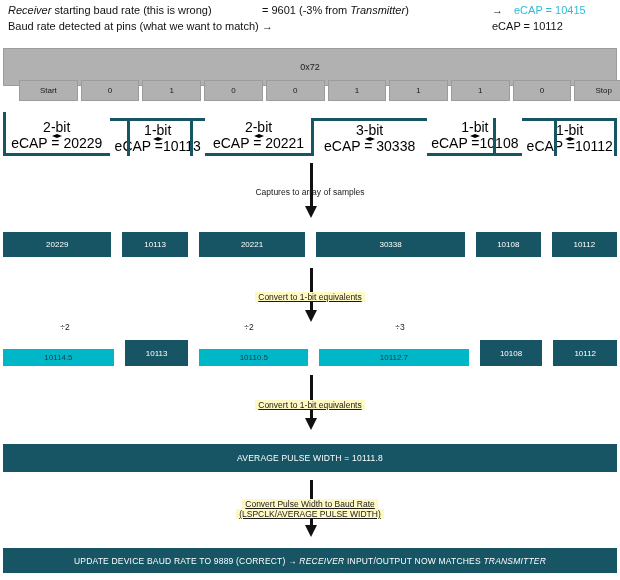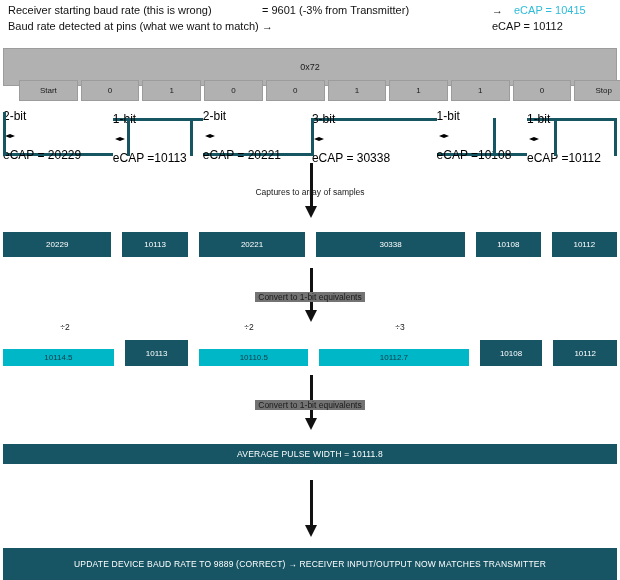--- a/index.html
+++ b/index.html
@@ -2,49 +2,49 @@
 <html><head>
 <meta charset="utf-8">
 <style>
   html,body{margin:0;padding:0;background:#fff;}
   .stage{position:relative;width:620px;height:580px;background:#fff;overflow:hidden;
          font-family:"Liberation Sans", sans-serif;color:#111;}
   
   .header{position:absolute;top:3px;left:8px;display:grid;
           grid-template-columns:254px 230px 22px auto;row-gap:1px;
           font-size:11px;line-height:15px;white-space:nowrap;}
-  .it{}
+  .it{font-style:italic;}
   .ecap-cyan{color:#2fbcd9;}
   
   .gbar{position:absolute;left:3px;width:614px;background:#b1b1b1;border:1px solid #9c9c9c;
         box-sizing:border-box;display:flex;align-items:center;justify-content:center;
         font-size:9px;color:#1a1a1a;}
   .bitbar{position:absolute;left:19px;width:614px;height:21px;display:flex;gap:3px;}
   .bitcell{flex:1;background:#b1b1b1;border:1px solid #9c9c9c;box-sizing:border-box;
            display:flex;align-items:center;justify-content:center;font-size:8px;color:#1a1a1a;}
   
   .wave{position:absolute;left:3px;top:118px;width:614px;height:38px;display:flex;}
   .wseg{box-sizing:border-box;display:flex;flex-direction:column;justify-content:center;
-        align-items:flex-start;gap:13px;font-size:12px;line-height:9px;color:#000;}
+        align-items:center;gap:1px;font-size:14px;line-height:9px;color:#000;}
   .wseg.high{border-top:3px solid #165663;}
   .wseg.low{border-bottom:3px solid #165663;}
   .wlab{text-align:center;white-space:nowrap;}
   .harrow{display:flex;align-items:center;height:5px;padding:0 2px;}
   .harrow .ln{flex:1;height:1px;background:#000;}
   .ah-l{width:0;height:0;border-top:2.5px solid transparent;border-bottom:2.5px solid transparent;border-right:5px solid #000;}
   .ah-r{width:0;height:0;border-top:2.5px solid transparent;border-bottom:2.5px solid transparent;border-left:5px solid #000;}
   .wedge{position:absolute;width:3px;top:0;height:38px;background:#165663;}
   
   .vline{position:absolute;left:310px;width:3px;background:#111;}
   .vhead{position:absolute;left:305px;width:0;height:0;
          border-left:6px solid transparent;border-right:6px solid transparent;
          border-top:12px solid #111;}
   .vtext{position:absolute;left:0;width:620px;text-align:center;font-size:8.5px;
          line-height:10px;color:#1a1a1a;}
-  .vtext.mask span{background:#737373;padding:0 3px;}
+  .vtext.mask span{background:#fef9c3;padding:0 3px;text-decoration:underline;}
   
   .tbar{position:absolute;left:3px;width:614px;display:flex;gap:11px;}
   .tcell{box-sizing:border-box;display:flex;align-items:center;justify-content:center;
          font-size:8px;white-space:nowrap;}
   .tcell.dark{background:#175564;color:#fff;}
   .tcell.bright{background:#00b7c8;color:#0e3b46;margin-top:9px;}
   .divlab{position:absolute;transform:translateX(-50%);font-size:8.5px;color:#1a1a1a;}
   .widebar{position:absolute;left:3px;width:614px;background:#175564;color:#fff;
            display:flex;align-items:center;justify-content:center;font-size:8.5px;
            letter-spacing:.2px;white-space:nowrap;}
@@ -174,24 +174,25 @@
     <div class="tcell bright" style="flex-grow:121;">10110.5</div>
     <div class="tcell bright" style="flex-grow:182;">10112.7</div>
     <div class="tcell dark" style="flex-grow:61;">10108</div>
     <div class="tcell dark" style="flex-grow:63;">10112</div>
   </div>
 
   <div class="vline" style="top:375px;height:43px;"></div>
   <div class="vhead" style="top:418px;"></div>
   <div class="vtext mask" style="top:400px;"><span>Convert to 1-bit equivalents</span></div>
 
-  <div class="widebar" style="top:444px;height:20px;">
+  <div class="widebar" style="top:444px;height:28px;">
     <span>AVERAGE PULSE WIDTH = 10111.8</span>
   </div>
 
   <div class="vline" style="top:480px;height:45px;"></div>
   <div class="vhead" style="top:525px;"></div>
+  <div class="vtext mask" style="top:499px;"><span>Convert Pulse Width to Baud Rate</span><br><span>(LSPCLK/AVERAGE PULSE WIDTH)</span></div>
 
-  <div class="widebar" style="top:548px;height:32px;">
+  <div class="widebar" style="top:548px;height:25px;">
     <span><span>UPDATE DEVICE BAUD RATE TO 9889 (CORRECT) → </span><span class="it">RECEIVER</span><span> INPUT/OUTPUT NOW MATCHES </span><span class="it">TRANSMITTER</span></span>
   </div>
 
 </div>
 
 </body></html>

